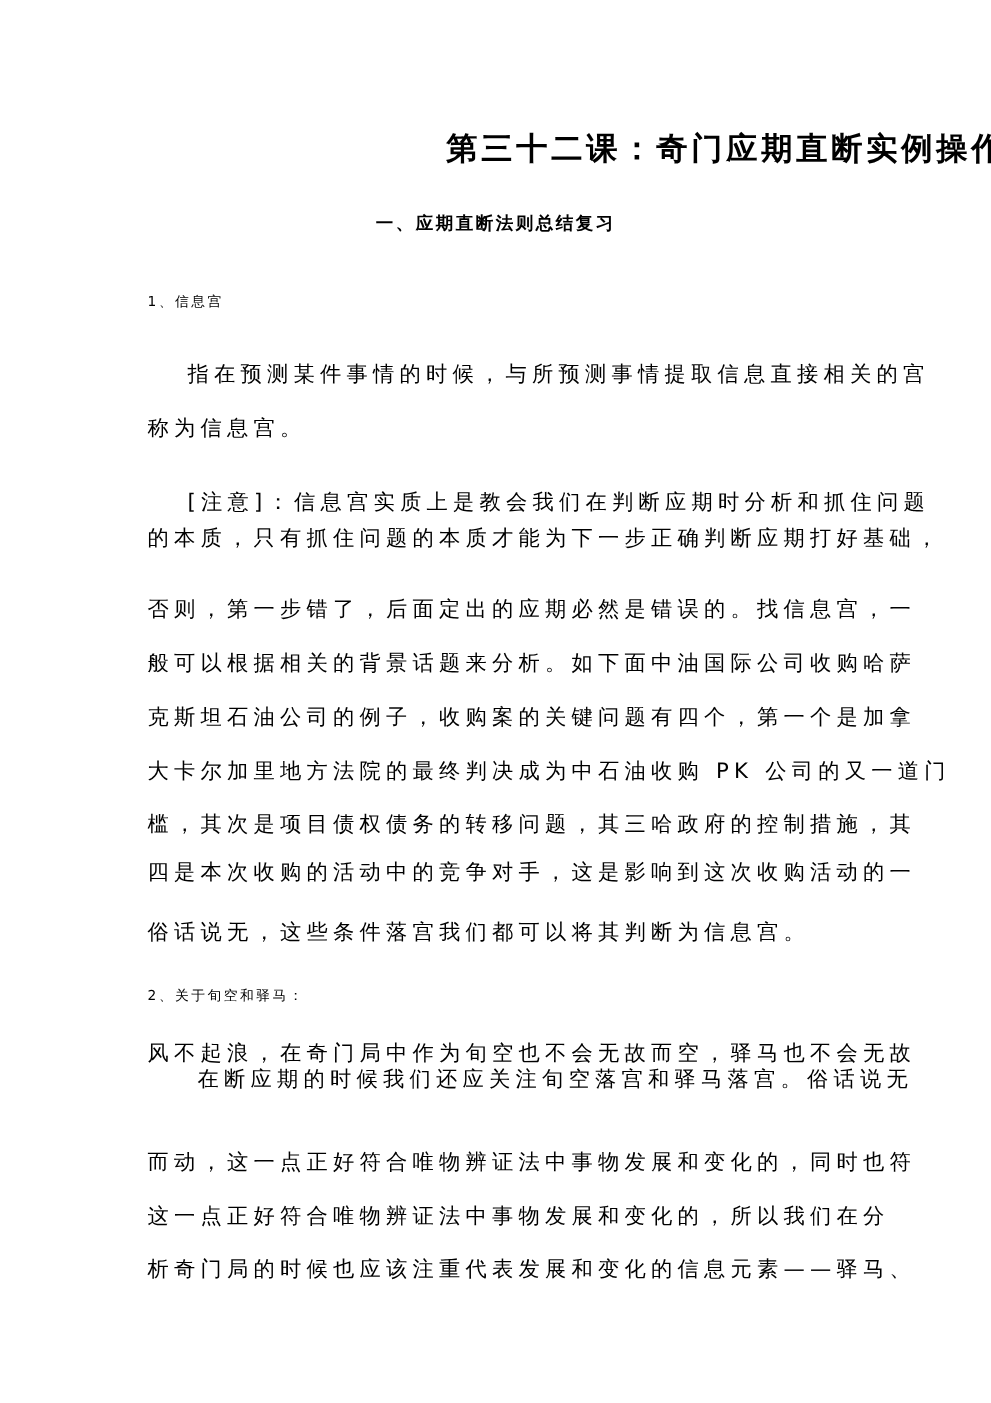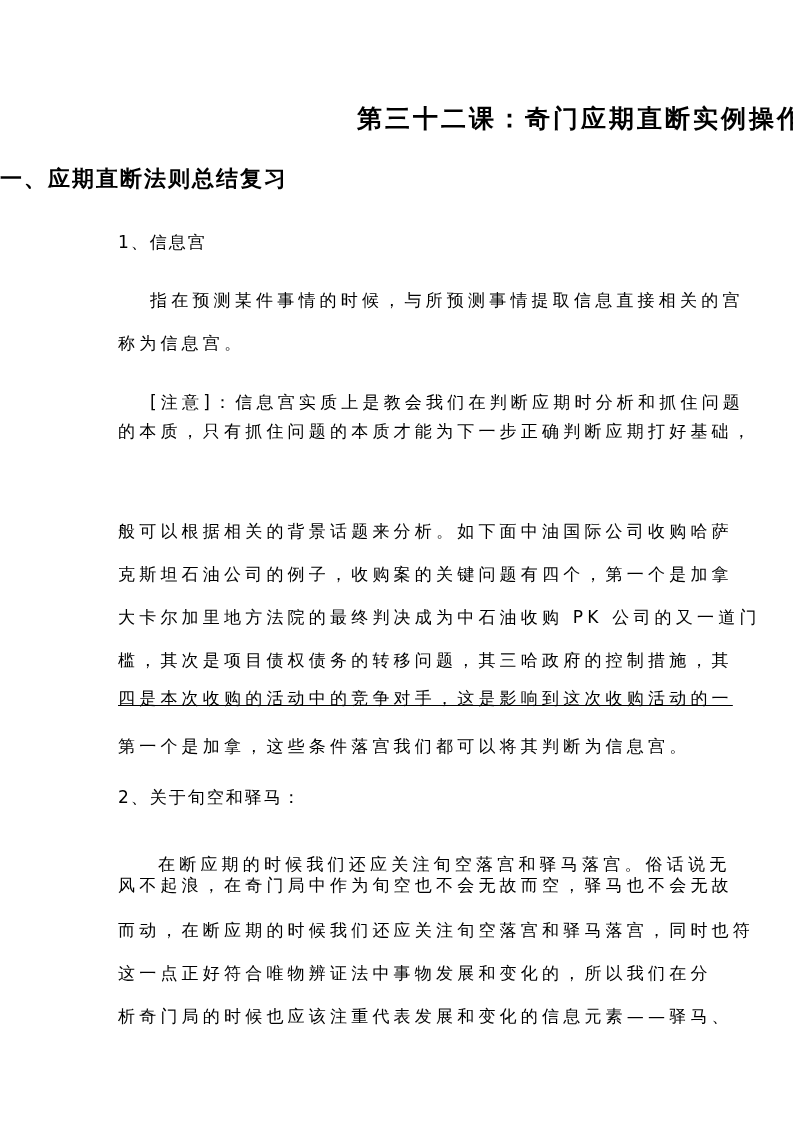--- a/index.html
+++ b/index.html
@@ -29,30 +29,30 @@
       text-align: right;
       font-size: 25px;
       font-weight: bold;
       letter-spacing: 3px;
       line-height: 36px;
     }
     .subtitle {
       position: absolute;
       left: 0; width: 793px;
       top: 165px;
-      text-align: left;
-      font-size: 22px;
+      text-align: center;
+      font-size: 14px;
       font-weight: bold;
       letter-spacing: 2px;
       line-height: 28px;
     }
     .heading {
       position: absolute;
       left: 118px;
-      font-size: 17px;
+      font-size: 11px;
       line-height: 26px;
       letter-spacing: 2px;
       white-space: nowrap;
     }
     .line {
       position: absolute;
       left: 118px;
       width: 560px;
       font-size: 17px;
       line-height: 26px;
@@ -77,28 +77,29 @@
   <div class="title">第三十二课：奇门应期直断实例操作</div>
   <div class="subtitle">一、应期直断法则总结复习</div>
 
   <div class="heading" style="top:229px;">1、信息宫</div>
 
   <div class="line indent" style="top:287px;">指在预测某件事情的时候，与所预测事情提取信息直接相关的宫</div>
   <div class="line" style="top:330px;">称为信息宫。</div>
 
   <div class="line indent" style="top:389px;">[注意]：信息宫实质上是教会我们在判断应期时分析和抓住问题</div>
   <div class="line" style="top:418px;">的本质，只有抓住问题的本质才能为下一步正确判断应期打好基础，</div>
+  <div class="line" style="top:475px;">否则，第一步错了，后面定出的应期必然是错误的。找信息宫，一</div>
   <div class="line" style="top:518px;">般可以根据相关的背景话题来分析。如下面中油国际公司收购哈萨</div>
   <div class="line" style="top:561px;">克斯坦石油公司的例子，收购案的关键问题有四个，第一个是加拿</div>
   <div class="line" style="top:604px;">大卡尔加里地方法院的最终判决成为中石油收购 PK 公司的又一道门</div>
   <div class="line" style="top:647px;">槛，其次是项目债权债务的转移问题，其三哈政府的控制措施，其</div>
-  <div class="line" style="top:685px;text-decoration:underline;">四是本次收购的活动中的竞争对手，这是影响到这次收购活动的一</div>
-  <div class="line" style="top:733px;">第一个是加拿，这些条件落宫我们都可以将其判断为信息宫。</div>
+  <div class="line" style="top:685px;">四是本次收购的活动中的竞争对手，这是影响到这次收购活动的一</div>
+  <div class="line" style="top:733px;">俗话说无，这些条件落宫我们都可以将其判断为信息宫。</div>
 
   <div class="heading" style="top:784px;">2、关于旬空和驿马：</div>
 
   <div class="line indent2" style="top:831px;">在断应期的时候我们还应关注旬空落宫和驿马落宫。俗话说无</div>
-  <div class="line" style="top:874px;font-family:Liberation Mono, monospace;">风不起浪，在奇门局中作为旬空也不会无故而空，驿马也不会无故</div>
-  <div class="line" style="top:917px;">而动，在断应期的时候我们还应关注旬空落宫和驿马落宫，同时也符</div>
+  <div class="line" style="top:830px;">风不起浪，在奇门局中作为旬空也不会无故而空，驿马也不会无故</div>
+  <div class="line" style="top:917px;">而动，这一点正好符合唯物辨证法中事物发展和变化的，同时也符</div>
   <div class="line" style="top:960px;">这一点正好符合唯物辨证法中事物发展和变化的，所以我们在分</div>
   <div class="line" style="top:1003px;">析奇门局的时候也应该注重代表发展和变化的信息元素——驿马、</div>
 
 </div>
 
 </body></html>

